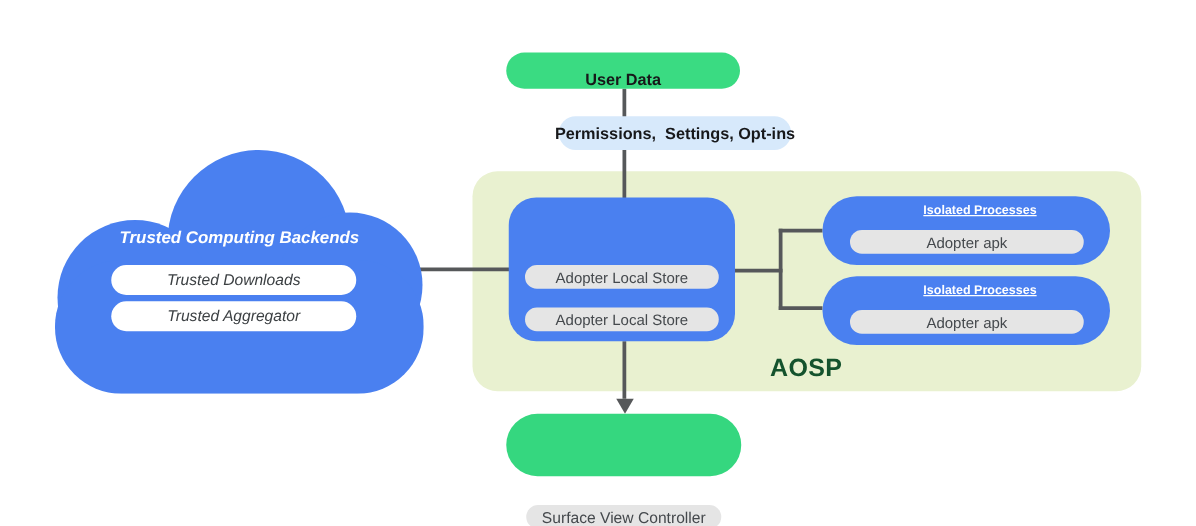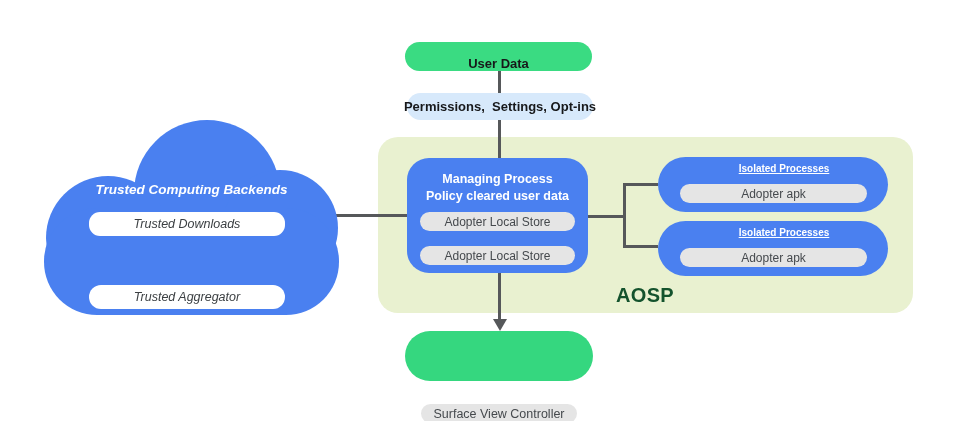--- a/index.html
+++ b/index.html
@@ -28,21 +28,21 @@
     left:600px;top:284px;width:90px;text-align:center;
     font-weight:700;font-size:20px;color:#14532d;letter-spacing:.3px;
   }
 
   
   .pill{
     position:absolute;display:flex;align-items:center;justify-content:center;
     box-sizing:border-box;
   }
   .green-pill{background:#3adb82;border-radius:16px;font-weight:700;font-size:13px;color:#17181a;align-items:flex-end;}
-  .blue-light-pill{background:#d7e9fb;border-radius:14px;font-weight:700;font-size:13px;color:#17181a;white-space:pre;}
+  .blue-light-pill{background:#d7e9fb;border-radius:14px;font-weight:700;font-size:13px;color:#17181a;white-space:pre;margin-left:40px;}
   .white-pill{background:#e5e5e5;border-radius:12px;font-size:12px;color:#45494d;}
 
   
   .cloud{left:44px;top:120px;width:295px;height:195px;font-style:italic;}
   .cloud svg{position:absolute;left:0;top:0;}
   .cloud-title{
     position:absolute;left:0;top:62px;width:295px;text-align:center;
     font-weight:700;font-size:13.5px;color:#ffffff;
   }
   .cloud-pill{left:45px;width:196px;height:24px;font-size:12.5px;color:#3c4043;border-radius:12px;background:#fff;}
@@ -100,41 +100,37 @@
   <div class="abs cloud">
     <svg width="295" height="195" viewBox="0 0 295 195">
       <g fill="#4a80f0">
         <circle cx="163" cy="73" r="73"></circle>
         <circle cx="64" cy="118" r="62"></circle>
         <circle cx="236" cy="108" r="58"></circle>
         <rect x="0" y="88" width="295" height="107" rx="53"></rect>
       </g>
     </svg>
     <div class="cloud-title">Trusted Computing Backends</div>
-    <div class="pill cloud-pill" style="top:92px;border-radius:11px;">
+    <div class="pill cloud-pill" style="top:92px;">
         <span>Trusted Downloads</span>
       </div>
-    <div class="pill cloud-pill" style="top:121px;margin-top:44px;">
+    <div class="pill cloud-pill" style="top:121px;">
         <span>Trusted Aggregator</span>
       </div>
   </div>
 
   <div class="pill green-pill" style="left:405px;top:42px;width:187px;height:29px;">
     <span>User Data</span>
   </div>
 
   <div class="pill blue-light-pill" style="left:407px;top:93px;width:186px;height:27px;">
     <span style="white-space:pre;">Permissions,  Settings, Opt-ins</span>
   </div>
 
   <div class="abs managing">
-    <div class="managing-title">
-      <div>Managing Process</div>
-      <div>Policy cleared user data</div>
-    </div>
     <div class="pill white-pill" style="top:54px;">
         <span>Adopter Local Store</span>
       </div>
     <div class="pill white-pill" style="top:88px;">
         <span>Adopter Local Store</span>
       </div>
   </div>
 
   <div class="isolated" style="top:157px;">
     <div class="isolated-title">Isolated Processes</div>

